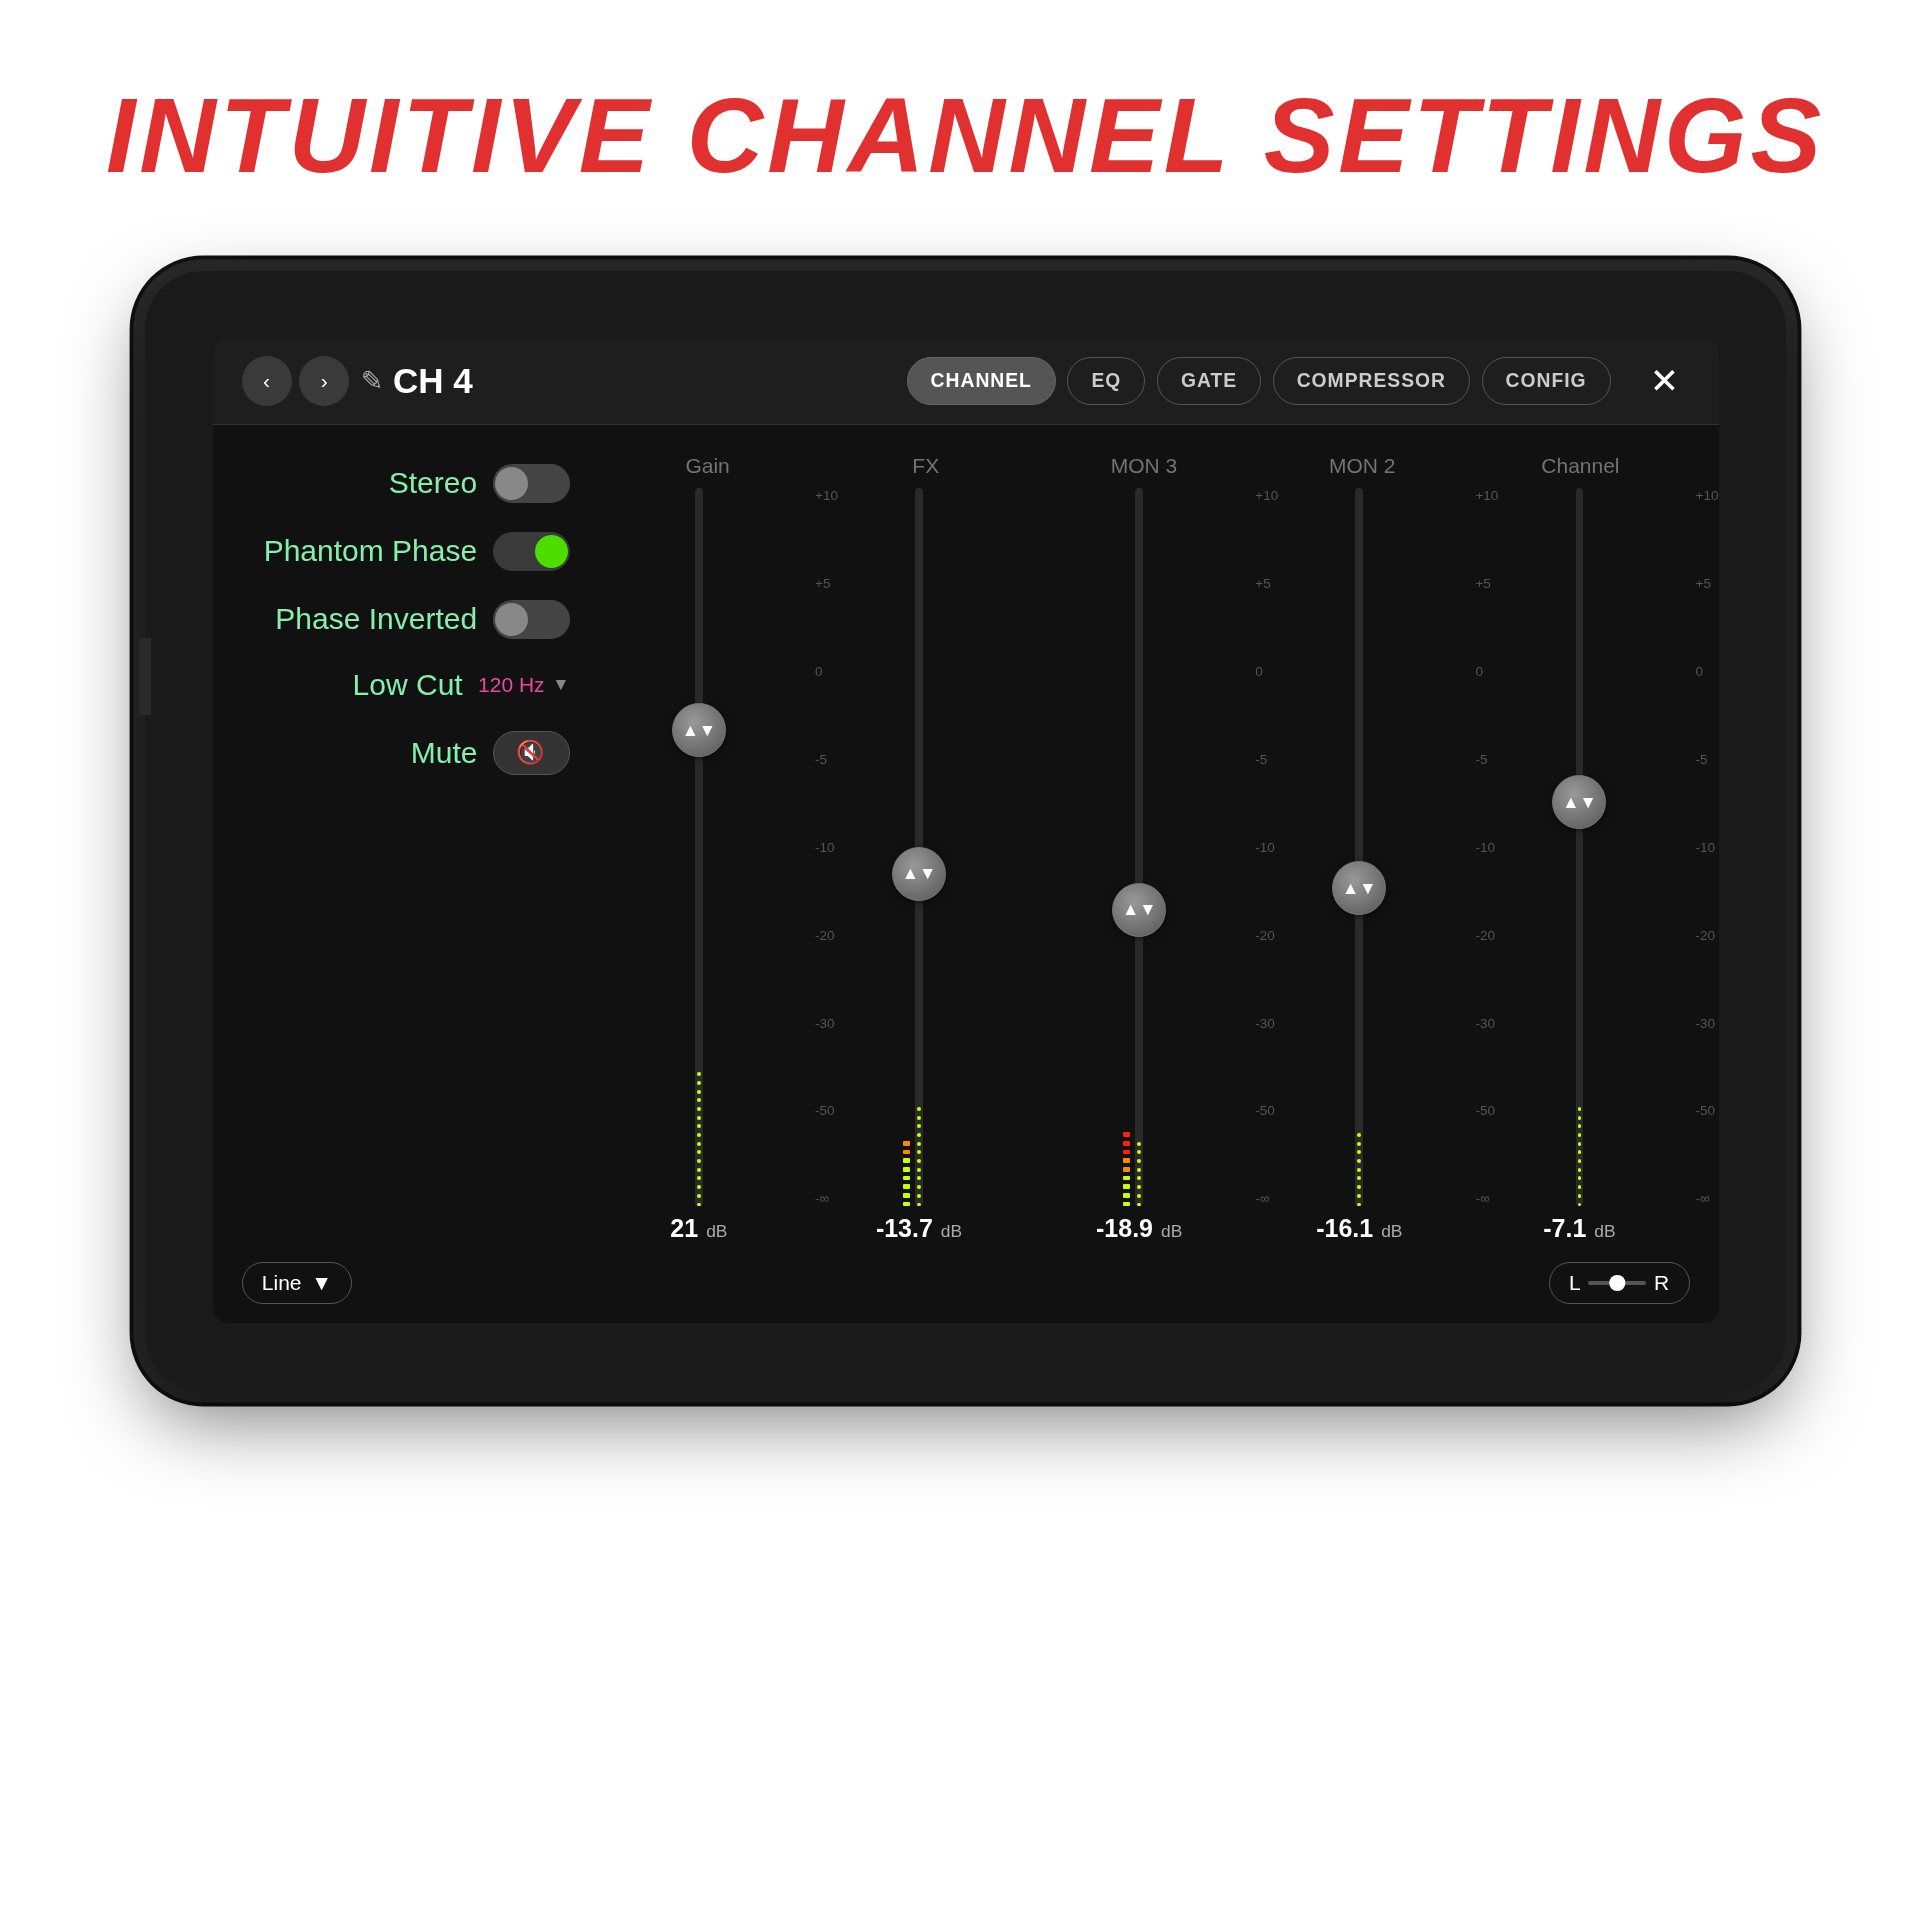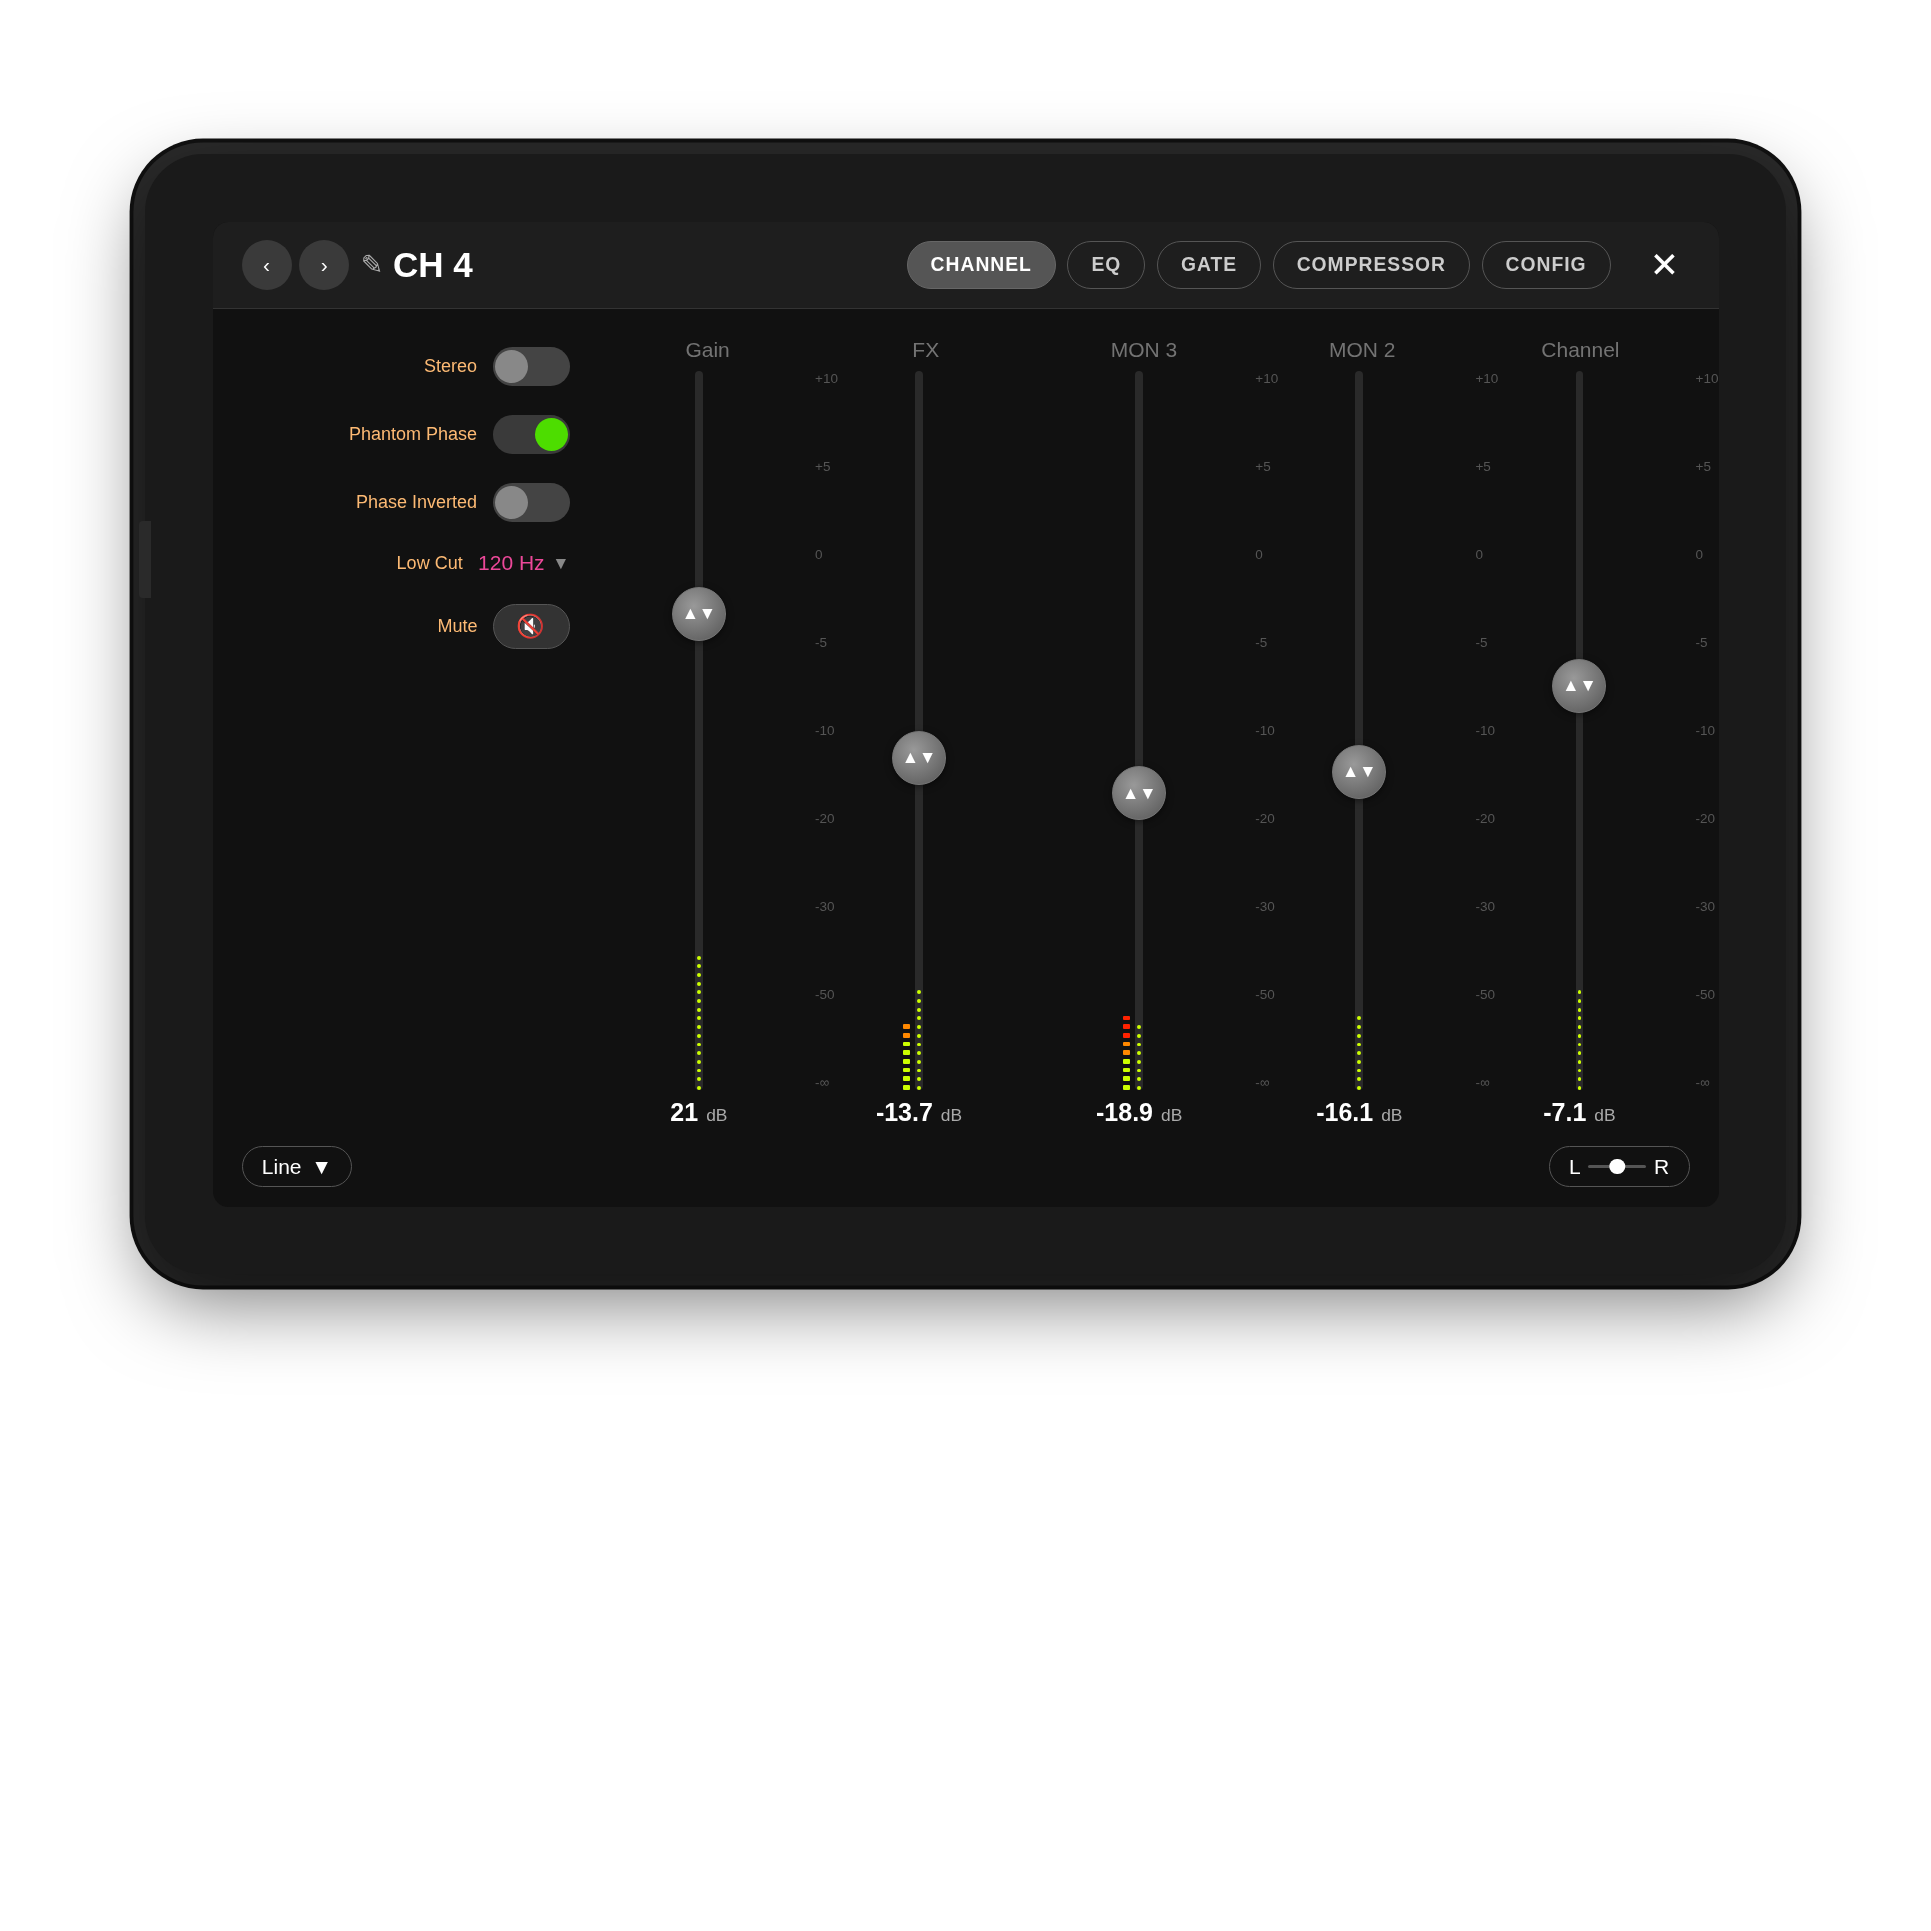--- a/index.html
+++ b/index.html
@@ -167,22 +167,22 @@
       padding-top: 9.7px;
     }
 
     .control-row {
       display: flex;
       align-items: center;
       gap: 15.4px;
     }
 
     .control-label {
-      color: #fdba74;
-      font-size: 18px;
+      color: #86efac;
+      font-size: 30px;
       flex: 1;
       text-align: right;
     }
 
     .toggle-switch {
       width: 77px;
       height: 39px;
       border-radius: 19.3px;
       background: #444;
       position: relative;
@@ -386,20 +386,21 @@
       width: 11.6px;
       height: 77px;
       background: #2a2a2a;
       border-radius: 3.9px 0 0 3.9px;
     }
   </style>
 </head>
 <body>
 
 <div class="page-header">
+  <h1 class="main-title">INTUITIVE CHANNEL SETTINGS</h1>
 </div>
 
 <div class="tablet-wrapper">
   <div class="tablet-body">
     <div class="tablet-side-btn"></div>
 
     <div class="tablet-screen">
 
       <div class="screen-header">
         <div class="nav-buttons">

